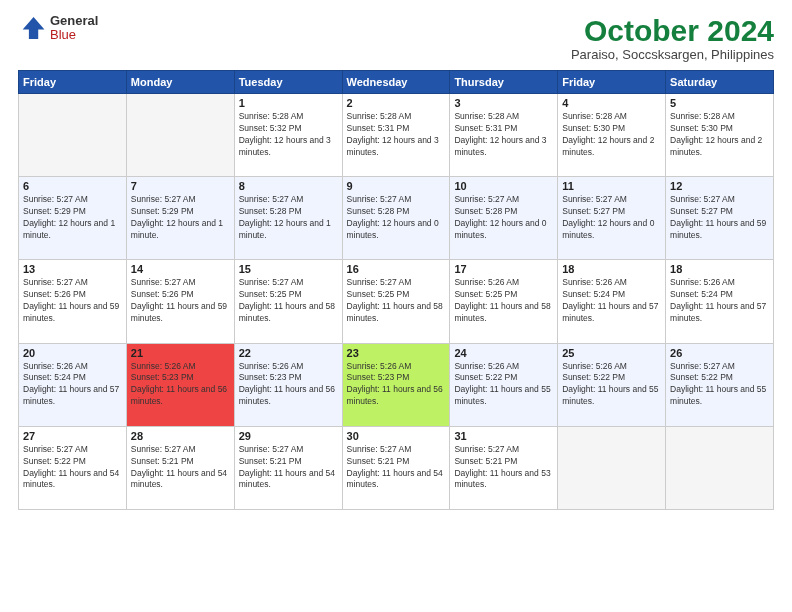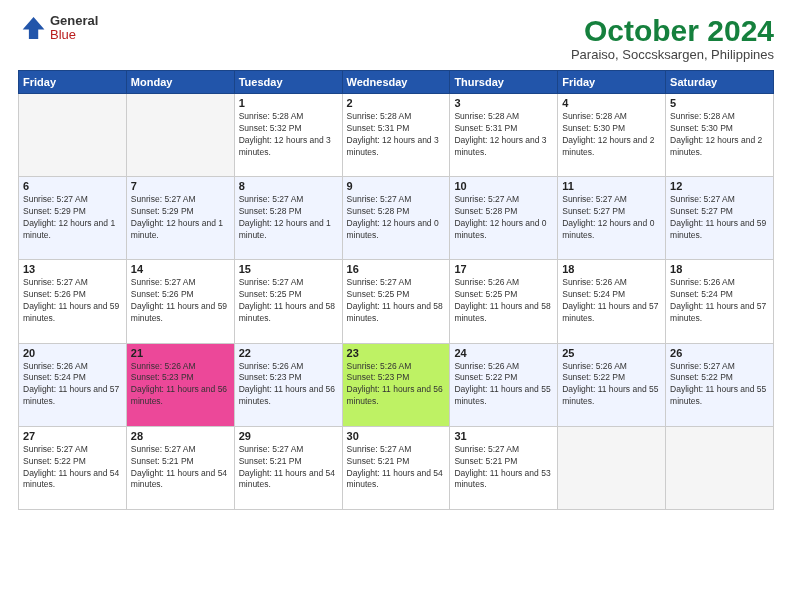--- a/index.html
+++ b/index.html
@@ -257,21 +257,21 @@
 Daylight: 11 hours and 57 minutes.</div>
           </td>
         </tr>
         <tr>
           <td style="background: rgb(240, 244, 255); margin-left: 26px;">
             <span class="day-num">20</span>
             <div class="day-info" style="white-space: pre-line;">Sunrise: 5:26 AM
 Sunset: 5:24 PM
 Daylight: 11 hours and 57 minutes.</div>
           </td>
-          <td style="background: #ec4899;">
+          <td style="background: #ef4444;">
             <span class="day-num">21</span>
             <div class="day-info" style="white-space: pre-line;">Sunrise: 5:26 AM
 Sunset: 5:23 PM
 Daylight: 11 hours and 56 minutes.</div>
           </td>
           <td style="background: rgb(240, 244, 255);">
             <span class="day-num">22</span>
             <div class="day-info" style="white-space: pre-line;">Sunrise: 5:26 AM
 Sunset: 5:23 PM
 Daylight: 11 hours and 56 minutes.</div>

